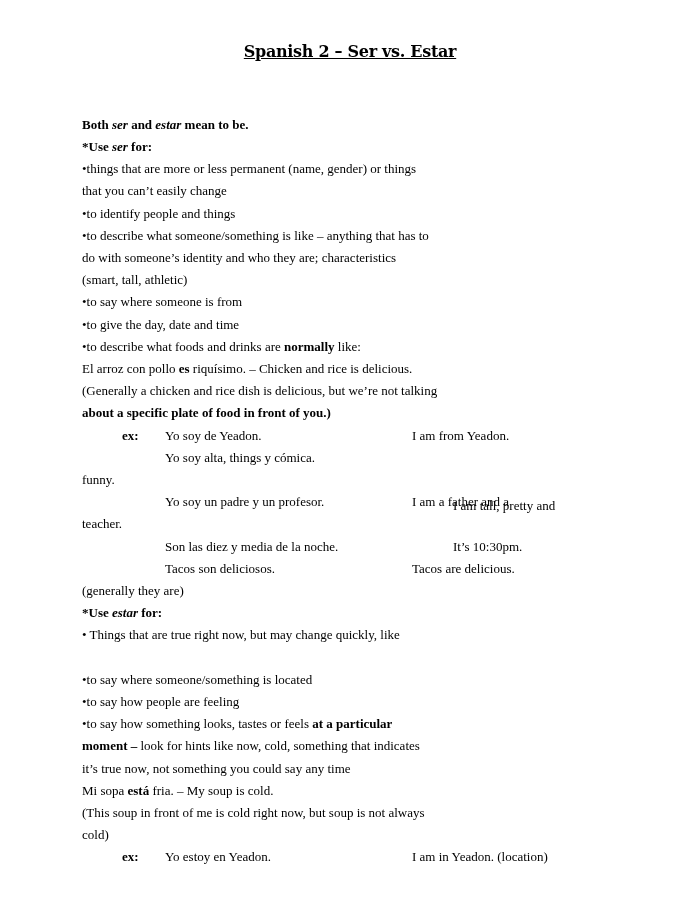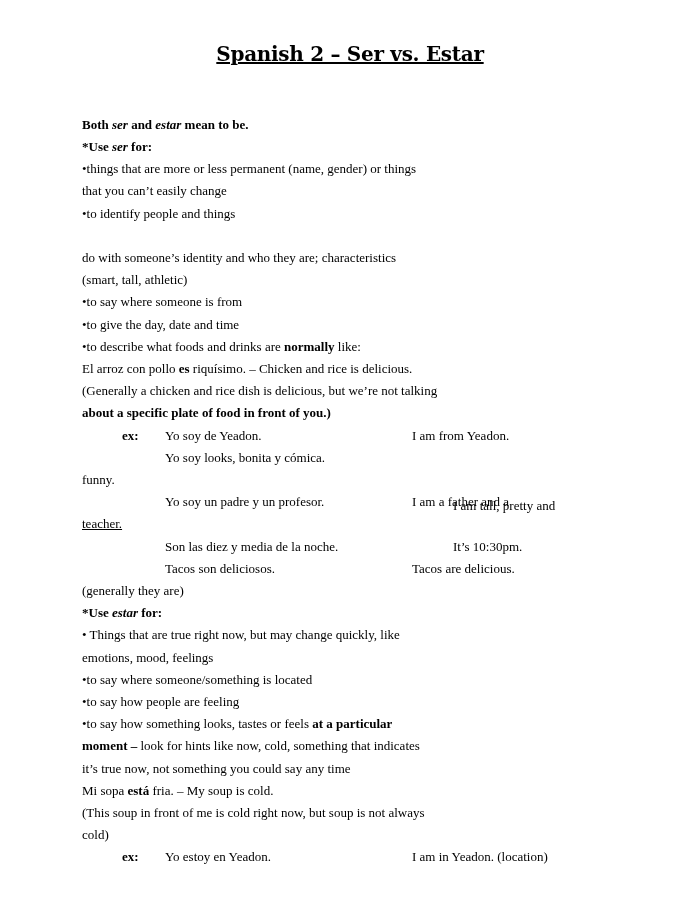--- a/index.html
+++ b/index.html
@@ -1,20 +1,20 @@
 <!DOCTYPE html>
 <html><head>
 <meta charset="utf-8">
 <style>
   html, body { margin: 0; padding: 0; background: #ffffff; }
   body { width: 700px; height: 906px; position: relative; overflow: hidden; }
   .page { position: absolute; left: 0; top: 0; width: 700px; height: 906px; background: #ffffff; }
   .title {
     position: absolute; top: 42px; left: 0; width: 700px; text-align: center;
-    font-family: "DejaVu Serif", serif; font-weight: bold; font-size: 20px;
+    font-family: "DejaVu Serif", serif; font-weight: bold; font-size: 16px;
     color: #000; text-decoration: underline; letter-spacing: -0.3px;
   }
   .ln {
     position: absolute; left: 82px; white-space: nowrap;
     font-family: "Liberation Serif", "DejaVu Serif", serif;
     font-size: 13px; color: #000; line-height: 20px;
   }
   .ln b { font-weight: bold; }
   .ln i { font-style: italic; }
   .ex-label { position: absolute; left: 122px; font-weight: bold; }
@@ -28,61 +28,61 @@
 
   <div class="title">Spanish 2 – Ser vs. Estar</div>
 
   <div class="ln" style="top:115px;"><b><span>Both </span><i>ser</i><span> and </span><i>estar</i><span> mean to be.</span></b></div>
 
   <div class="ln" style="top:137px;"><b><span>*Use </span><i>ser</i><span> for:</span></b></div>
 
   <div class="ln" style="top:159px;">•things that are more or less permanent (name, gender) or things</div>
   <div class="ln" style="top:181px;">that you can’t easily change</div>
   <div class="ln" style="top:204px;">•to identify people and things</div>
+  <div class="ln" style="top:226px;">•to describe what someone/something is like – anything that has to</div>
   <div class="ln" style="top:248px;">do with someone’s identity and who they are;  characteristics</div>
   <div class="ln" style="top:270px;">(smart, tall, athletic)</div>
   <div class="ln" style="top:315px;">•to give the day, date and time</div>
   <div class="ln" style="top:292px;">•to say where someone is from</div>
 
   <div class="ln" style="top:337px;"><span>•to describe what foods and drinks are </span><b>normally</b><span> like:</span></div>
 
   <div class="ln" style="top:359px;"><span>El arroz con pollo </span><b>es</b><span> riquísimo. – Chicken and rice is delicious.</span></div>
 
   <div class="ln" style="top:381px;">(Generally a chicken and rice dish is delicious, but we’re not talking</div>
   <div class="ln" style="top:403px;font-weight:bold;">about a specific plate of food in front of you.)</div>
 
   <div class="ln" style="top:426px; left:0; width:700px;">
     <span class="ex-label">ex:</span>
     <span class="ex-es">Yo soy de Yeadon.</span>
     <span class="ex-en" style="left:412px;">I am from Yeadon.</span>
   </div>
   <div class="ln" style="top:448px; left:0; width:700px;">
-    <span class="ex-es">Yo soy looks, bonita y cómica.</span>
+    <span class="ex-es">Yo soy alta, things y cómica.</span>
     <span class="ex-en" style="left:453px;margin-top:48px;">I am tall, pretty and</span>
   </div>
   <div class="ln" style="top:470px;">funny.</div>
   <div class="ln" style="top:492px; left:0; width:700px;">
     <span class="ex-es">Yo soy un padre y un profesor.</span>
     <span class="ex-en" style="left:412px;">I am a father and a</span>
   </div>
-  <div class="ln" style="top:514px;text-decoration:underline;">teacher.</div>
+  <div class="ln" style="top:514px;">teacher.</div>
   <div class="ln" style="top:537px; left:0; width:700px;">
     <span class="ex-es">Son las diez y media de la noche.</span>
     <span class="ex-en" style="left:453px;">It’s 10:30pm.</span>
   </div>
   <div class="ln" style="top:559px; left:0; width:700px;">
     <span class="ex-es">Tacos son deliciosos.</span>
     <span class="ex-en" style="left:412px;">Tacos are delicious.</span>
   </div>
   <div class="ln" style="top:581px;text-align:center;">(generally they are)</div>
 
   <div class="ln" style="top:603px;"><b><span>*Use </span><i>estar</i><span> for:</span></b></div>
 
   <div class="ln" style="top:625px;">• Things that are true right now, but may change quickly, like</div>
-  <div class="ln" style="top:648px;">emotions, mood, feelings</div>
   <div class="ln" style="top:670px;">•to say where someone/something is located</div>
   <div class="ln" style="top:692px;">•to say how people are feeling</div>
 
   <div class="ln" style="top:714px;"><span>•to say how something looks, tastes or feels </span><b>at a particular</b></div>
   <div class="ln" style="top:736px;"><b>moment –</b><span> look for hints like now, cold, something that indicates</span></div>
   <div class="ln" style="top:759px;">it’s true now, not something you could say any time</div>
 
   <div class="ln" style="top:781px;"><span>Mi sopa </span><b>está</b><span> fria. – My soup is cold.</span></div>
 
   <div class="ln" style="top:803px;">(This soup in front of me is cold right now, but soup is not always</div>

